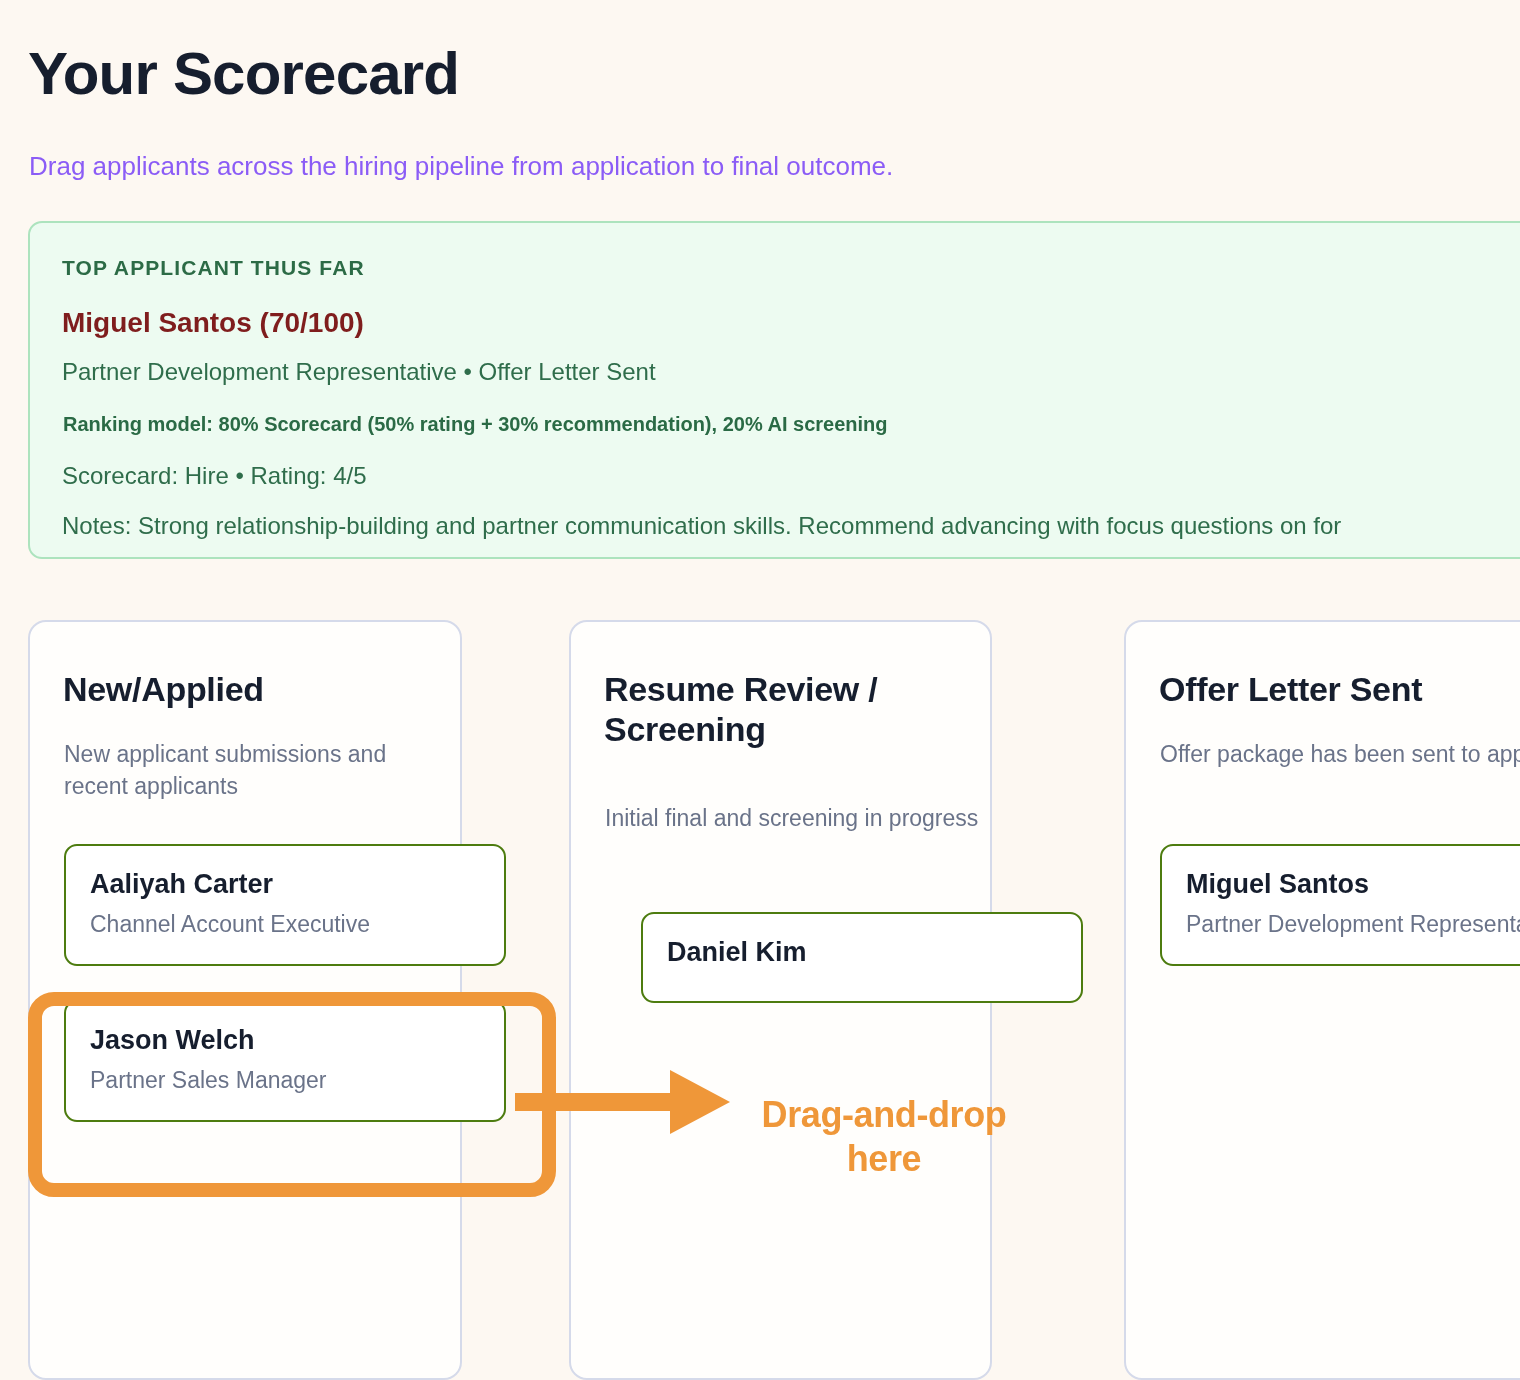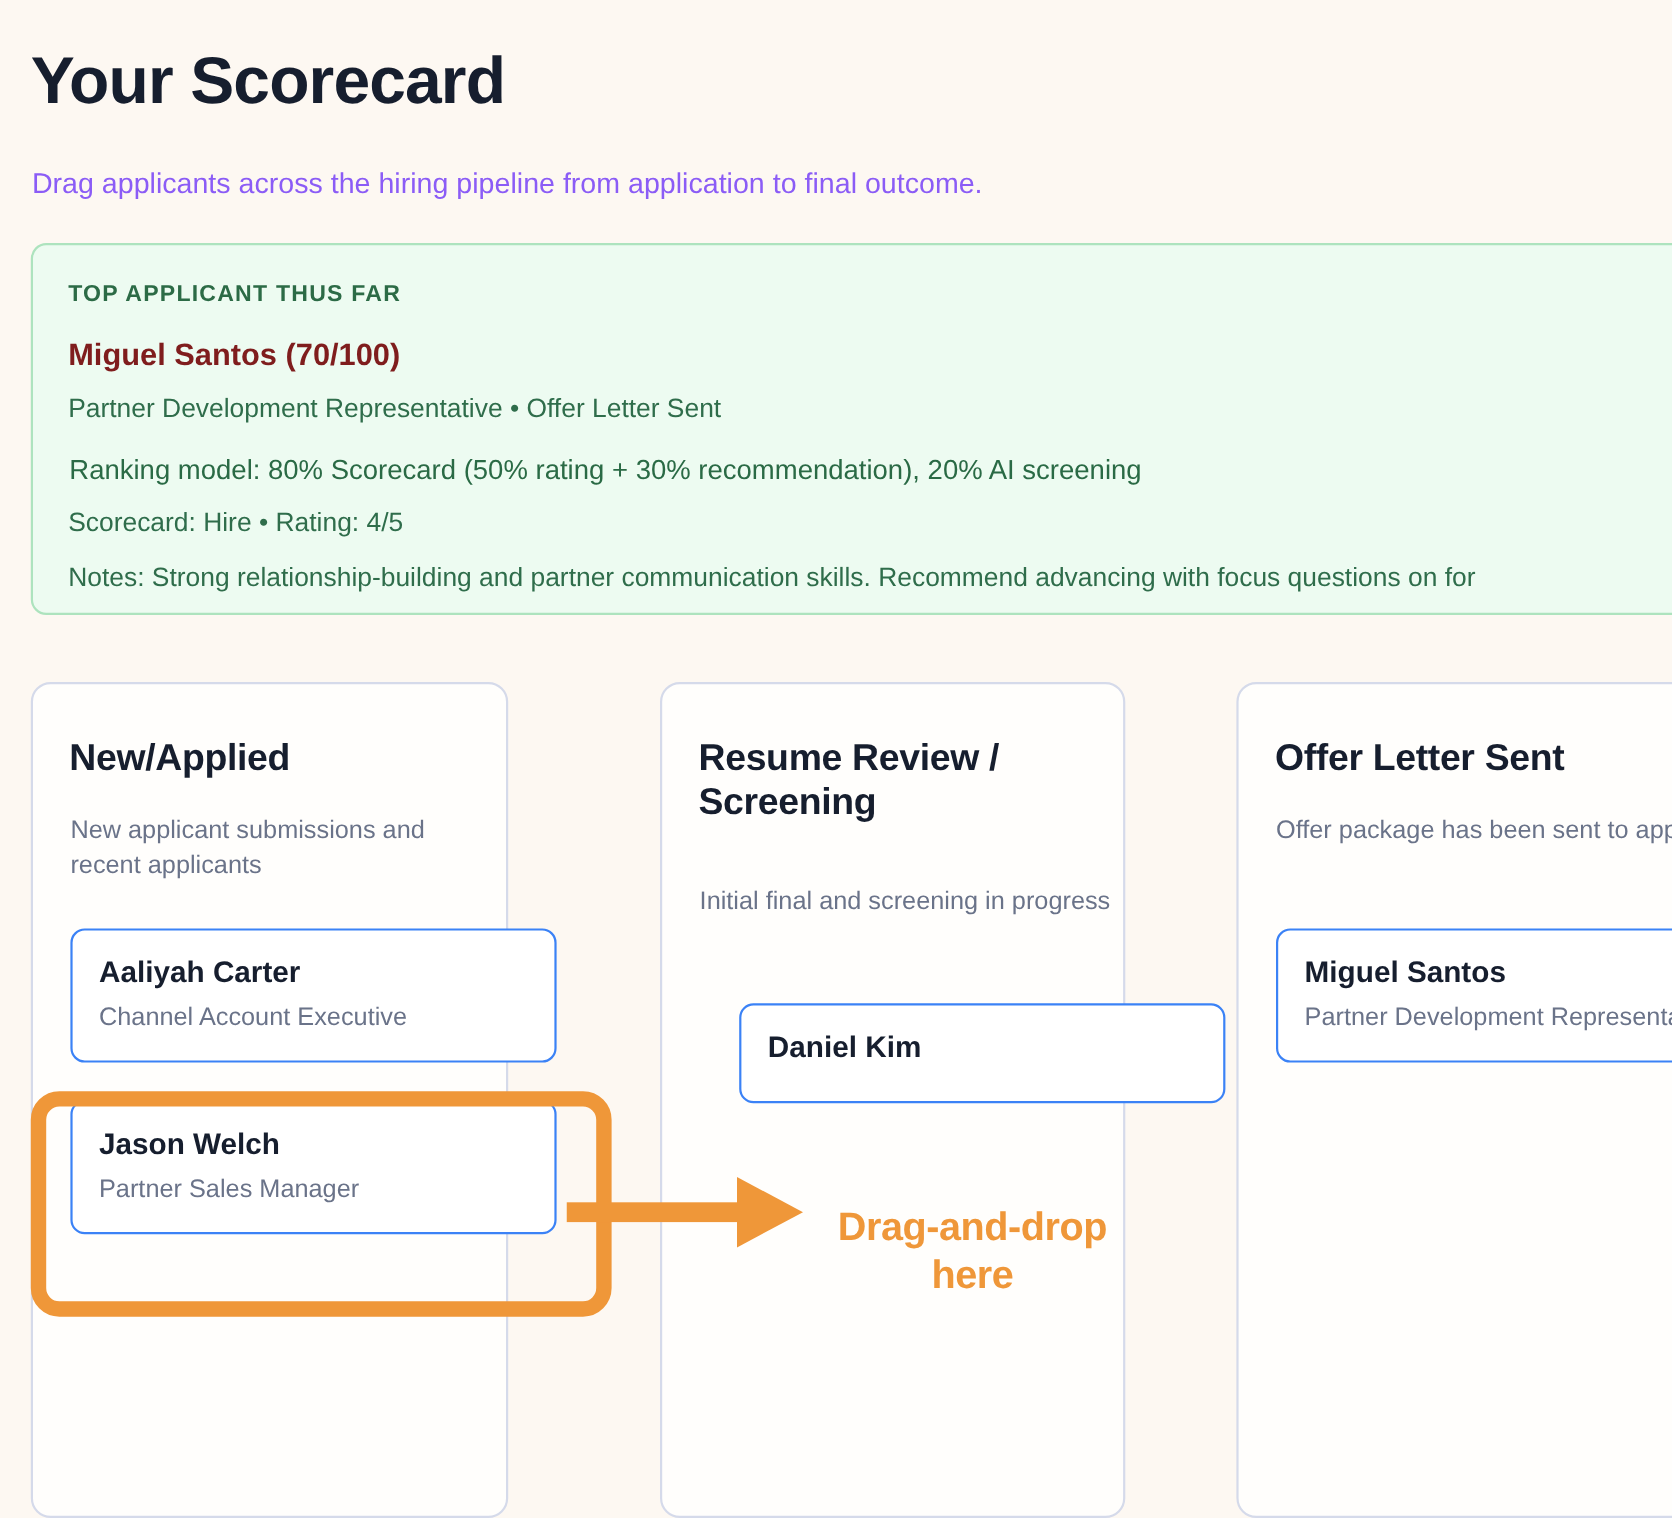--- a/index.html
+++ b/index.html
@@ -80,22 +80,22 @@
     left: 32px;
     top: 135px;
     font-size: 24px;
     color: #2F6D4B;
     white-space: nowrap;
   }
   .banner-model {
     position: absolute;
     left: 33px;
     top: 190px;
-    font-size: 25px;
-    font-weight: normal;
+    font-size: 20px;
+    font-weight: bold;
     color: #2A6A45;
     white-space: nowrap;
   }
   .banner-scorecard {
     position: absolute;
     left: 32px;
     top: 239px;
     font-size: 24px;
     color: #2F6D4B;
     white-space: nowrap;
@@ -120,21 +120,21 @@
   .column {
     position: absolute;
     top: 620px;
     height: 760px;
     box-sizing: border-box;
     background: #FFFEFC;
     border: 2px solid #D5DAEA;
     border-radius: 18px;
   }
   .col-1 { left: 28px;   width: 434px; }
-  .col-2 { left: 600px;  width: 423px; }
+  .col-2 { left: 569px;  width: 423px; }
   .col-3 { left: 1124px; width: 515px; }
 
   .col-title {
     position: absolute;
     left: 33px;
     top: 47px;
     width: 370px;
     font-size: 34px;
     font-weight: bold;
     color: #161E2E;
@@ -160,21 +160,21 @@
     left: 34px;
     width: 442px;
   }
   .col-1 .card-stack { top: 222px; }
   .col-2 .card-stack { top: 290px; margin-left: 36px; }
   .col-3 .card-stack { top: 222px; }
 
   .applicant-card {
     box-sizing: border-box;
     background: #FFFFFF;
-    border: 2px solid #3b82f6;
+    border: 2px solid #4d7c0f;
     border-radius: 13px;
     padding: 22px 24px 24px 24px;
     margin-bottom: 34px;
   }
   .applicant-name {
     font-size: 27px;
     font-weight: bold;
     color: #161E2E;
     line-height: 1.2;
     margin-bottom: 9px;

